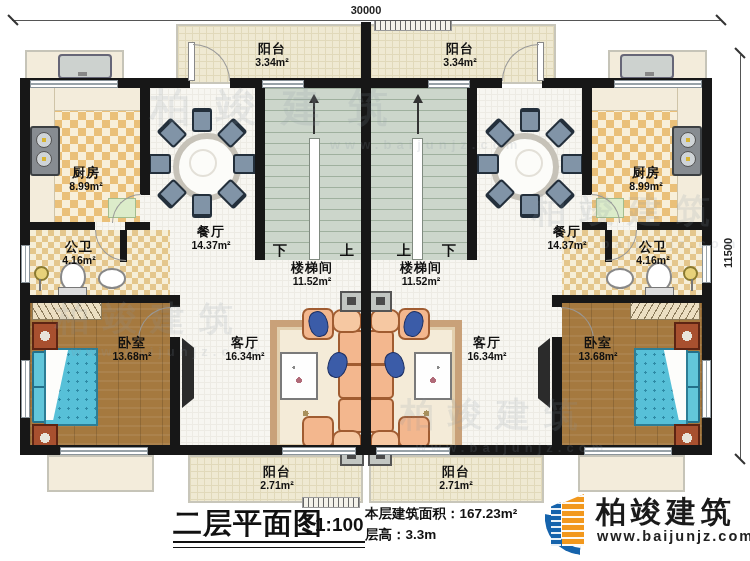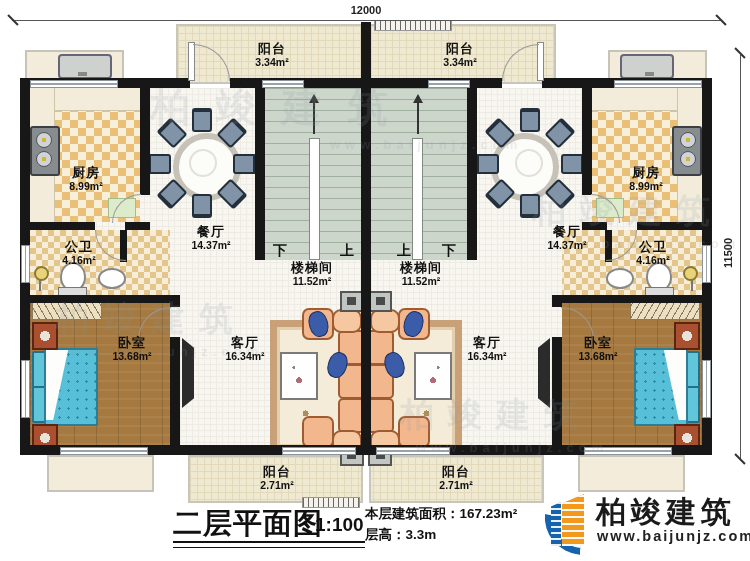--- a/index.html
+++ b/index.html
@@ -233,21 +233,21 @@
     <div class="arc" style="left:75px;top:230px;width:30px;height:30px;border-bottom:1.5px solid #999;border-left:1.5px solid #999;border-bottom-left-radius:100%"></div>
     <div class="arc" style="left:118px;top:307px;width:32px;height:32px;border-top:1.5px solid #999;border-left:1.5px solid #999;border-top-left-radius:100%"></div>
   </div>
 
   <div class="hatch" style="left:374px;top:20px;width:76px;height:9px"></div>
   <div class="hatch" style="left:302px;top:497px;width:56px;height:9px"></div>
 
   <div class="dimline" style="left:12px;top:20px;width:710px;height:1px"></div>
   <div class="tick" style="left:6px;top:19px"></div>
   <div class="tick" style="left:714px;top:19px"></div>
-  <div class="dimtext" style="left:336px;top:4px;width:60px;text-align:center">12000</div>
+  <div class="dimtext" style="left:336px;top:4px;width:60px;text-align:center">30000</div>
   <div class="dimline" style="left:740px;top:55px;width:1px;height:405px"></div>
   <div class="tick" style="left:733px;top:52px"></div>
   <div class="tick" style="left:733px;top:458px"></div>
   <div class="dimtext" style="left:722px;top:238px;writing-mode:vertical-rl;transform:rotate(180deg)">11500</div>
 
   <div class="rlabel" style="left:272px;top:42px">
       <div class="rname">阳台</div>
       <div class="rarea">3.34m²</div>
     </div>
   <div class="rlabel" style="left:460px;top:42px">

